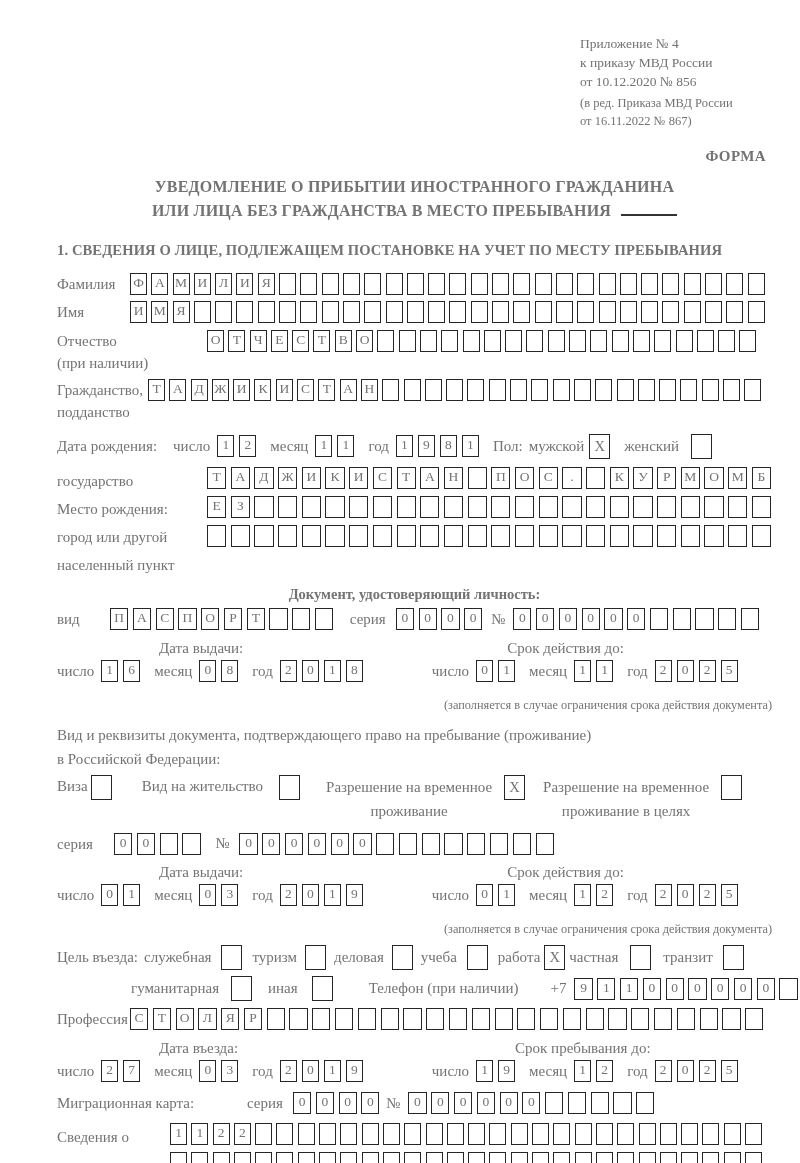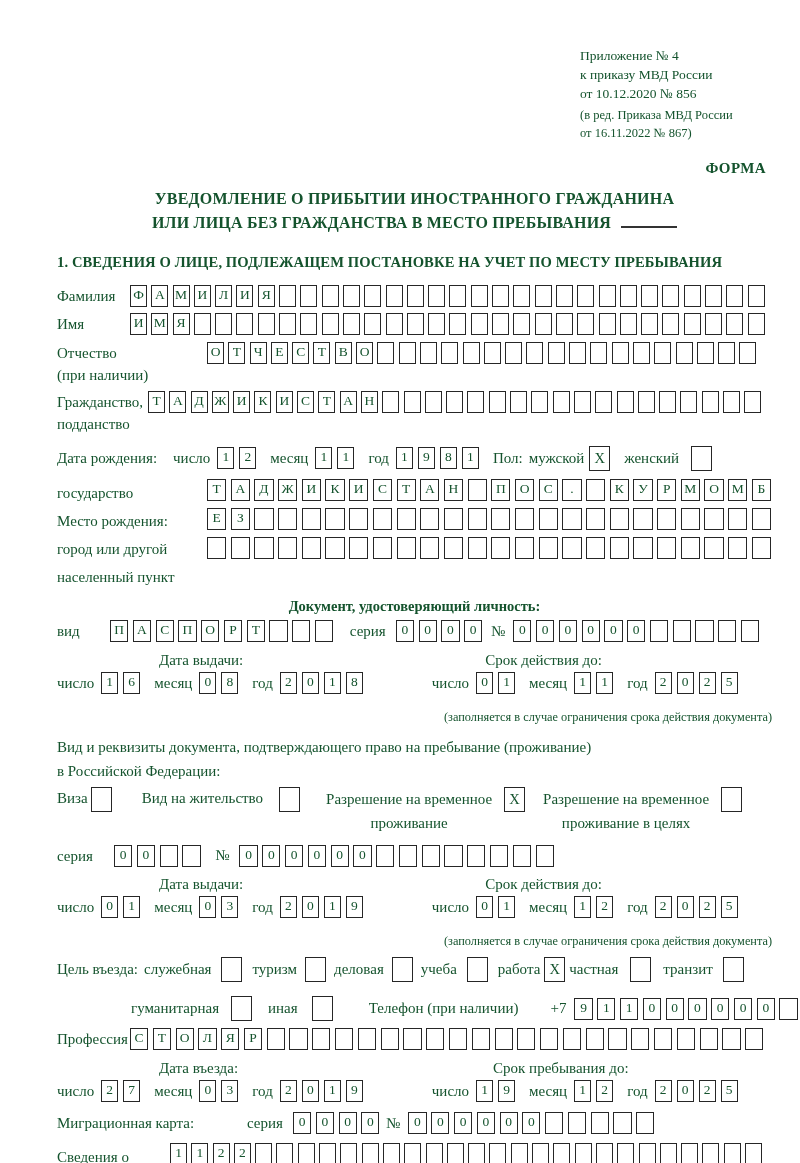--- a/index.html
+++ b/index.html
@@ -1,20 +1,20 @@
 <!DOCTYPE html>
 <html><head>
 <meta charset="utf-8">
 <style>
   html,body{margin:0;padding:0;background:#fff;}
   .page{
     position:relative;width:800px;height:1163px;box-sizing:border-box;
-    background:#fff;color:#14532d;
+    background:#fff;color:#737373;
     font-family:"Liberation Serif","DejaVu Serif",serif;
-    padding:46px 28px 8px 57px;overflow:hidden;
+    padding:34px 28px 8px 57px;overflow:hidden;
   }
   .refblock{width:192px;margin-left:auto;font-size:13.5px;line-height:1.42;}
   .refblock .small{font-size:12.5px;margin-top:4px;line-height:1.4;}
   .forma{text-align:right;font-weight:bold;font-size:15px;margin:18px 6px 0 0;letter-spacing:.4px;}
   .title{text-align:center;font-weight:bold;font-size:16px;line-height:1.45;margin-top:10px;letter-spacing:.2px;}
   .uline{display:inline-block;width:56px;border-bottom:2px solid #333;margin-left:10px;}
   .sect{font-weight:bold;font-size:14.6px;margin-top:20px;letter-spacing:.1px;}
 
   .row{display:flex;align-items:flex-start;margin-top:6px;}
   .lbl{font-size:15px;line-height:1.5;flex-shrink:0;}
@@ -28,21 +28,21 @@
   .w2 .cell{width:18.2px;margin-right:4.6px;}
 
   .dgroup{display:flex;align-items:flex-start;justify-content:center;}
   .dgroup .dword{font-size:15px;line-height:23px;margin-right:7px;}
   .dgroup .dcells{display:flex;margin-right:9px;}
   .dgroup .dcells .cell{margin-right:5px;}
 
   .cb{box-sizing:border-box;width:21px;height:25px;border:1.7px solid #262626;font-size:14.5px;line-height:22px;
       text-align:center;flex-shrink:0;background:#fff;}
 
-  .dlabels{display:flex;font-size:15px;margin-top:9px;}
+  .dlabels{display:flex;font-size:15px;margin-top:9px;gap:22px;}
   .note{font-size:12.3px;text-align:right;margin-top:15px;}
   .plain{font-size:15px;line-height:1.62;margin-top:10px;}
   .cgroup{display:flex;align-items:flex-start;}
   .cblock{font-size:15px;line-height:1.6;text-align:center;}
   .stack3 .mrow{margin-bottom:7px;}
 </style>
 </head>
 <body>
 
 <div class="page">
@@ -526,21 +526,21 @@
     <span class="cb" style="margin-left:8px;"></span>
     <span class="word" style="margin-left:8px;">учеба</span>
     <span class="cb" style="margin-left:10px;"></span>
     <span class="word" style="margin-left:10px;">работа</span>
     <span class="cb" style="margin-left:4px;">X</span>
     <span class="word" style="margin-left:4px;">частная</span>
     <span class="cb" style="margin-left:12px;"></span>
     <span class="word" style="margin-left:12px;">транзит</span>
     <span class="cb" style="margin-left:10px;"></span>
   </div>
-  <div class="row" style="margin-top:14px;align-items:center;font-family:Liberation Serif, serif;">
+  <div class="row" style="margin-top:6px;align-items:center;font-family:Liberation Serif, serif;">
     <span class="word" style="margin-left:74px;">гуманитарная</span>
     <span class="cb" style="margin-left:12px;"></span>
     <span class="word" style="margin-left:16px;">иная</span>
     <span class="cb" style="margin-left:14px;"></span>
     <span class="word" style="margin-left:36px;">Телефон (при наличии)</span>
     <span class="word" style="margin-left:32px;">+7</span>
     <span class="cells w2" style="margin-left:8px;">
         <span class="cell">9</span>
         <span class="cell">1</span>
         <span class="cell">1</span>

